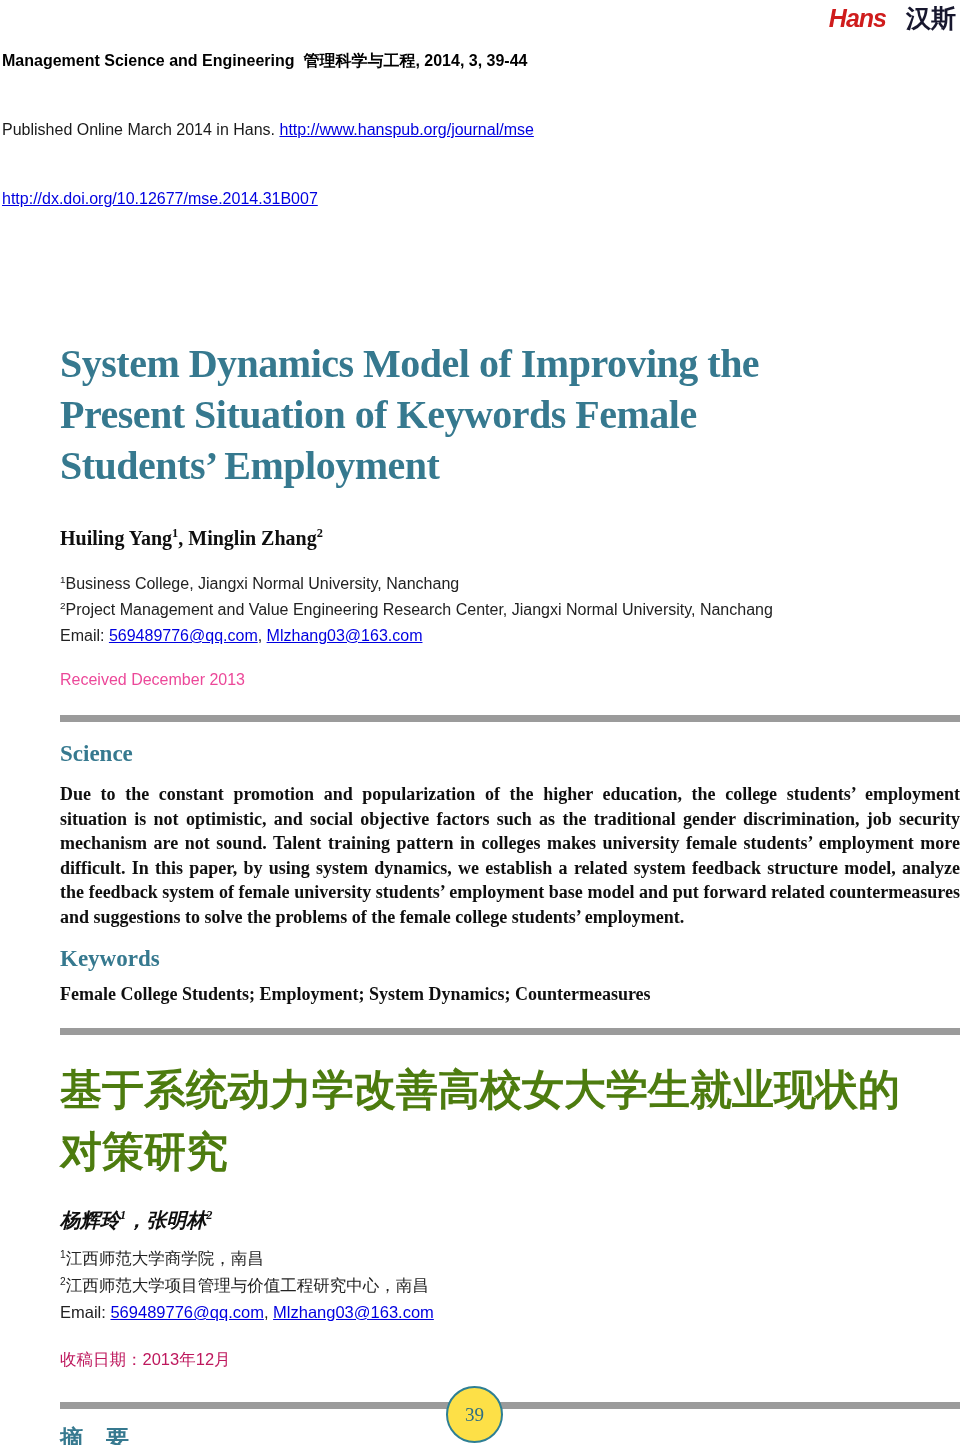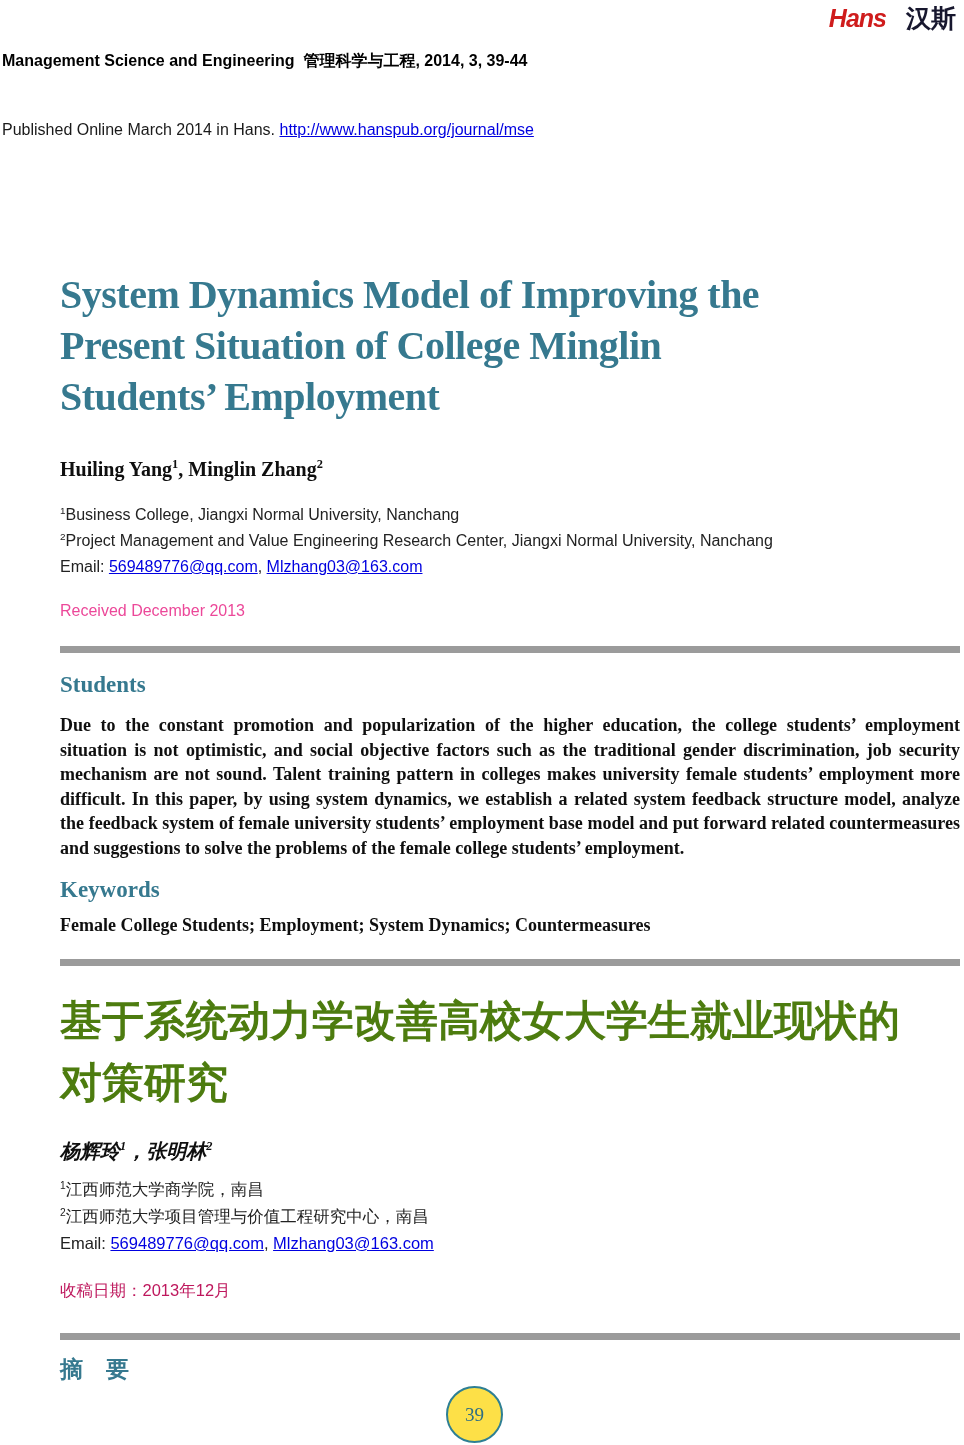--- a/index.html
+++ b/index.html
@@ -128,47 +128,48 @@
   }
 </style>
 </head>
 <body>
 
 <div class="page">
 
   <div class="header">
     <div class="header-line1">Management Science and Engineering  管理科学与工程, 2014, 3, 39-44</div>
     <div><span>Published Online March 2014 in Hans. </span><a class="link">http://www.hanspub.org/journal/mse</a></div>
+    <div><a class="link">http://dx.doi.org/10.12677/mse.2014.31B007</a></div>
   </div>
 
   <div class="logo">
     <span class="logo-latin">Hans</span><span class="logo-cjk">汉斯</span>
   </div>
 
   <div class="main">
 
     <div class="en-title">
       <div>System Dynamics Model of Improving the</div>
-      <div>Present Situation of College Minglin</div>
+      <div>Present Situation of Keywords Female</div>
       <div>Students’ Employment</div>
     </div>
 
     <div class="en-authors"><span>Huiling Yang</span><sup>1</sup><span>, </span><span>Minglin Zhang</span><sup>2</sup></div>
 
     <div class="affil-block">
       <div class="affil-line"><sup>1</sup><span>Business College, Jiangxi Normal University, Nanchang</span></div>
       <div class="affil-line"><sup>2</sup><span>Project Management and Value Engineering Research Center, Jiangxi Normal University, Nanchang</span></div>
       <div class="affil-line"><span>Email: </span><a class="link">569489776@qq.com</a><span>, </span><a class="link">Mlzhang03@163.com</a></div>
     </div>
 
     <div class="received">Received December 2013</div>
 
     <div class="rule rule-1"></div>
 
-    <div class="section-heading">Students</div>
+    <div class="section-heading">Science</div>
     <div class="abstract-text">Due to the constant promotion and popularization of the higher education, the college students’ employment situation is not optimistic, and social objective factors such as the traditional gender discrimination, job security mechanism are not sound. Talent training pattern in colleges makes university female students’ employment more difficult. In this paper, by using system dynamics, we establish a related system feedback structure model, analyze the feedback system of female university students’ employment base model and put forward related countermeasures and suggestions to solve the problems of the female college students’ employment.</div>
 
     <div class="section-heading keywords-heading">Keywords</div>
     <div class="keywords-text">Female College Students; Employment; System Dynamics; Countermeasures</div>
 
     <div class="rule rule-2"></div>
 
     <div class="cn-title">
       <div>基于系统动力学改善高校女大学生就业现状的</div>
       <div>对策研究</div>

